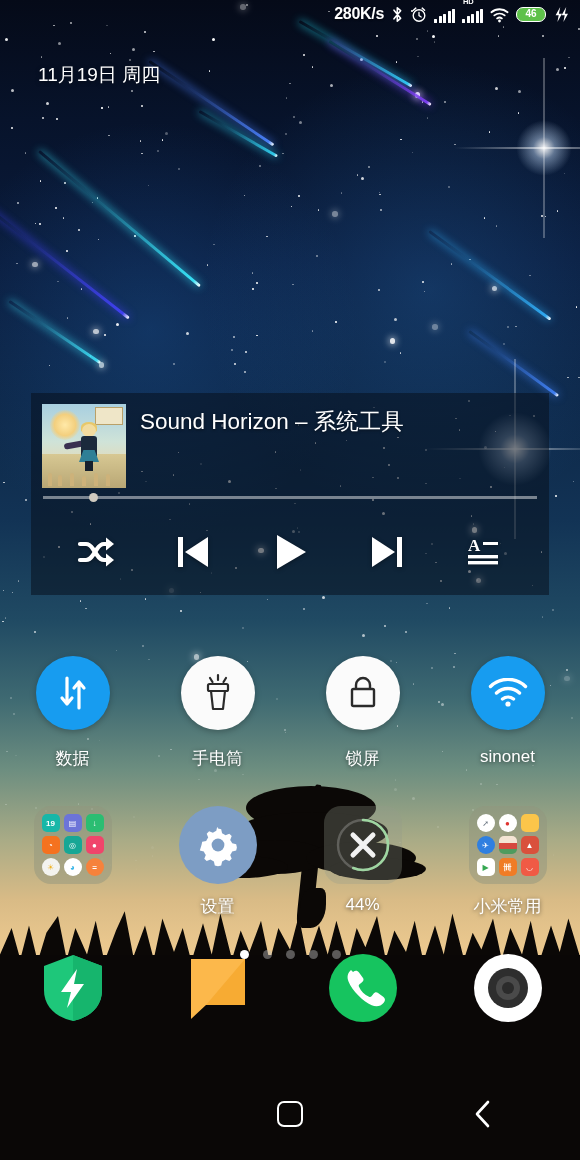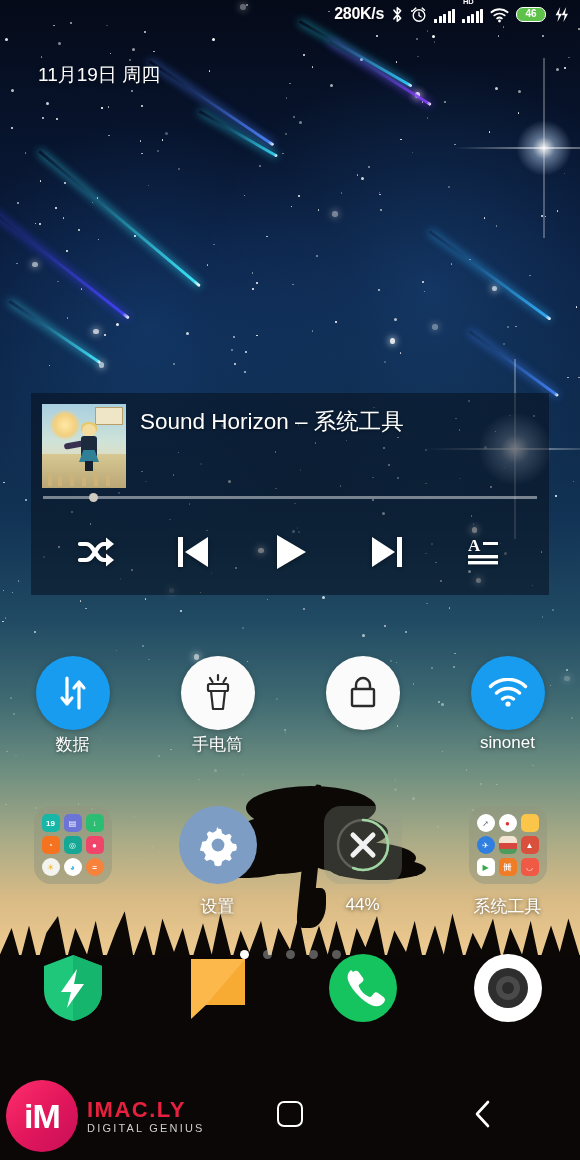--- a/index.html
+++ b/index.html
@@ -157,21 +157,21 @@
   
   .toggles { position:absolute; left:0; right:0; top:656px; display:flex; }
   .tog { flex:1; text-align:center; }
   .togcircle {
     width:74px; height:74px; border-radius:50%; margin:0 auto;
     display:flex; align-items:center; justify-content:center;
     box-shadow:0 2px 6px rgba(0,0,0,.25);
   }
   .togcircle.on { background:#179cf0; }
   .togcircle.off { background:#fbfbfb; }
-  .toglabel { color:#fff; font-size:17px; margin-top:3px; text-shadow:0 1px 4px rgba(0,0,0,.55); }
+  .toglabel { color:#fff; font-size:17px; margin-top:17px; text-shadow:0 1px 4px rgba(0,0,0,.55); }
 
   
   .approw { position:absolute; left:0; right:0; top:806px; display:flex; }
   .app { flex:1; text-align:center; }
   .appicon { width:78px; height:78px; margin:0 auto; position:relative; }
   .folder {
     width:78px; height:78px; border-radius:17px; background:rgba(145,150,125,.50);
     display:grid; grid-template-columns:repeat(3,1fr); grid-template-rows:repeat(3,1fr);
     gap:4px; padding:8px;
   }
@@ -740,20 +740,21 @@
       <div class="toglabel">手电筒</div>
     </div>
 
     <div class="tog">
       <div class="togcircle off">
         <svg width="34" height="38" viewBox="0 0 34 38">
           <path d="M10 15V11a7 7 0 0 1 14 0v4" fill="none" stroke="#2b2b2b" stroke-width="2.4"></path>
           <rect x="6" y="15" width="22" height="17" rx="1.5" fill="none" stroke="#2b2b2b" stroke-width="2.4"></rect>
         </svg>
       </div>
+      <div class="toglabel">锁屏</div>
     </div>
 
     <div class="tog">
       <div class="togcircle on">
         <svg width="40" height="30" viewBox="0 0 40 30">
           <path d="M2.5 8.5A25 25 0 0 1 37.5 8.5" fill="none" stroke="#fff" stroke-width="3.4" stroke-linecap="round"></path>
           <path d="M8.5 15a17 17 0 0 1 23 0" fill="none" stroke="#fff" stroke-width="3.4" stroke-linecap="round"></path>
           <path d="M14.5 21a9 9 0 0 1 11 0" fill="none" stroke="#fff" stroke-width="3.4" stroke-linecap="round"></path>
           <circle cx="20" cy="26" r="2.6" fill="#fff"></circle>
         </svg>
@@ -812,21 +813,21 @@
           <div class="mini rnd" style="background:#fff;color:#e0342f">●</div>
           <div class="mini" style="background:#fbc54a"></div>
           <div class="mini rnd" style="background:#2f7fe0;color:#fff">✈</div>
           <div class="mini" style="background:linear-gradient(180deg,#f4e4d4 40%,#d6483f 40%,#d6483f 70%,#4e9b5e 70%)"></div>
           <div class="mini" style="background:#d9513c">▲</div>
           <div class="mini" style="background:#fff;color:#36a852">▶</div>
           <div class="mini" style="background:#f07c26;color:#fff">卌</div>
           <div class="mini" style="background:#f05a45;color:#fff">◡</div>
         </div>
       </div>
-      <div class="applabel">系统工具</div>
+      <div class="applabel">小米常用</div>
     </div>
   </div>
 
   <div class="dots" id="dots">
       <div class="dot active"></div>
       <div class="dot"></div>
       <div class="dot"></div>
       <div class="dot"></div>
       <div class="dot"></div>
     </div>
@@ -877,21 +878,14 @@
     <div class="navcell">
       <div class="nav-home"></div>
     </div>
     <div class="navcell">
       <svg width="24" height="30" viewBox="0 0 24 30">
         <path d="M17 3 6 15l11 12" fill="none" stroke="#fff" stroke-width="2.6" stroke-linecap="round" stroke-linejoin="round"></path>
       </svg>
     </div>
   </div>
 
-  <div class="watermark">
-    <div class="wm-logo">iM</div>
-    <div class="wm-text">
-      <div class="wm-main">IMAC.LY</div>
-      <div class="wm-sub">DIGITAL GENIUS</div>
-    </div>
-  </div>
 
 </div>
 
 </body></html>

